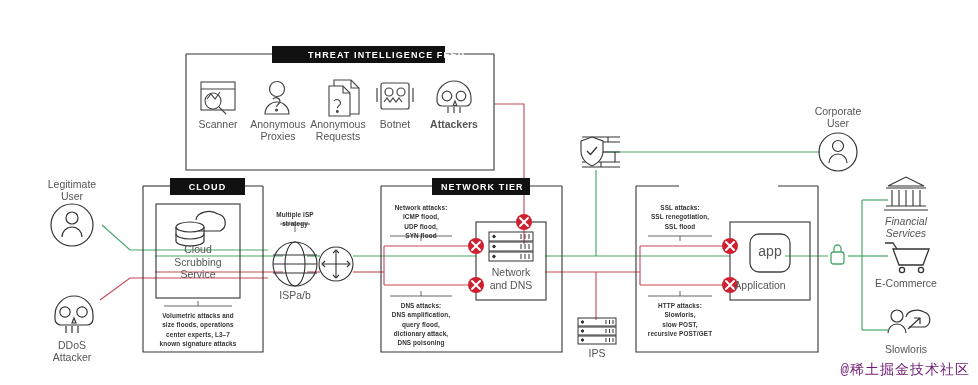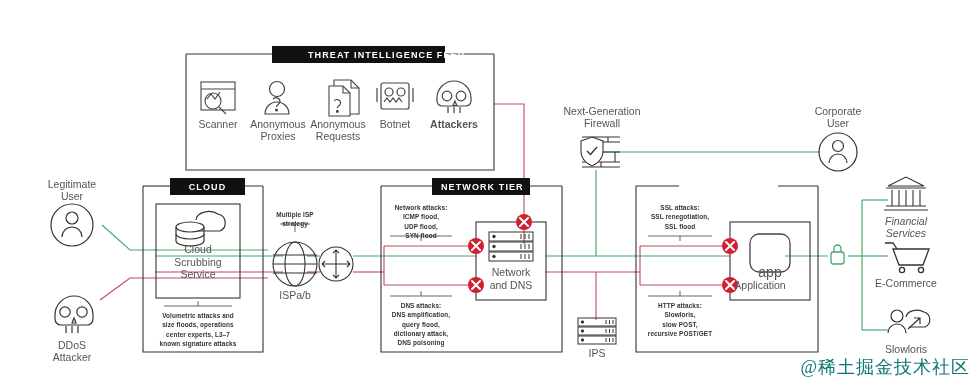--- a/index.html
+++ b/index.html
@@ -23,22 +23,22 @@
     padding:4px 9px 3px 9px;text-align:center;
     font-family:"Liberation Sans", sans-serif;
     white-space:nowrap;
   }
   .annot{
     position:absolute;font-size:6.4px;font-weight:bold;color:#333;
     text-align:center;line-height:1.45;letter-spacing:.1px;white-space:pre-line;
   }
   .watermark{
     position:absolute;right:8px;bottom:6px;
-    font-size:18px;color:#0f766e;letter-spacing:1px;
-    font-family:Liberation Serif, serif;
+    font-size:14px;color:#701a75;letter-spacing:1px;
+    font-family:Liberation Mono, monospace;
   }
   .inner-cap{position:absolute;font-size:10.5px;color:#555;text-align:center;line-height:1.2;}
 </style>
 </head>
 <body>
 
 <div id="stage">
 
   <svg class="layer" viewBox="0 0 978 385">
 
@@ -318,25 +318,23 @@
   <div class="inner-cap" style="left:476px;top:266px;width:70px;white-space:pre-line;">Network
 and DNS</div>
 
   <div class="annot" style="left:644px;top:203px;width:72px;">SSL attacks:
 SSL renegotiation,
 SSL flood</div>
   <div class="annot" style="left:640px;top:301px;width:80px;">HTTP attacks:
 Slowloris,
 slow POST,
 recursive POST/GET</div>
-  <div class="lbl" style="left:750px;top:243px;width:40px;font-size:14px;color:#555;margin-top:21px;">app</div>
+  <div class="lbl" style="left:750px;top:243px;width:40px;font-size:14px;color:#555;">app</div>
   <div class="inner-cap" style="left:730px;top:279px;width:60px;">Application</div>
 
-  <div class="lbl lbl-node" style="left:556px;top:105px;width:92px;white-space:pre-line;">Next-Generation
-Firewall</div>
   <div class="lbl lbl-node" style="left:577px;top:347px;width:40px;">IPS</div>
 
   <div class="lbl lbl-node" style="left:876px;top:215px;width:60px;white-space:pre-line;font-style:italic;">Financial
 Services</div>
   <div class="lbl lbl-node" style="left:866px;top:277px;width:80px;white-space:pre-line;">E-Commerce</div>
   <div class="lbl lbl-node" style="left:872px;top:343px;width:68px;white-space:pre-line;">Slowloris</div>
 
   <div class="watermark">@稀土掘金技术社区</div>
 </div>
 

